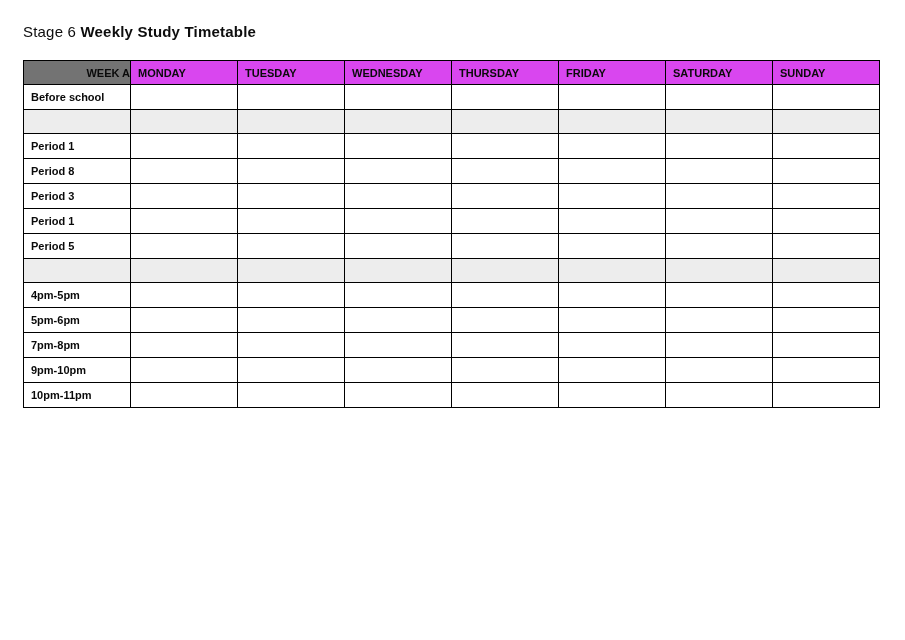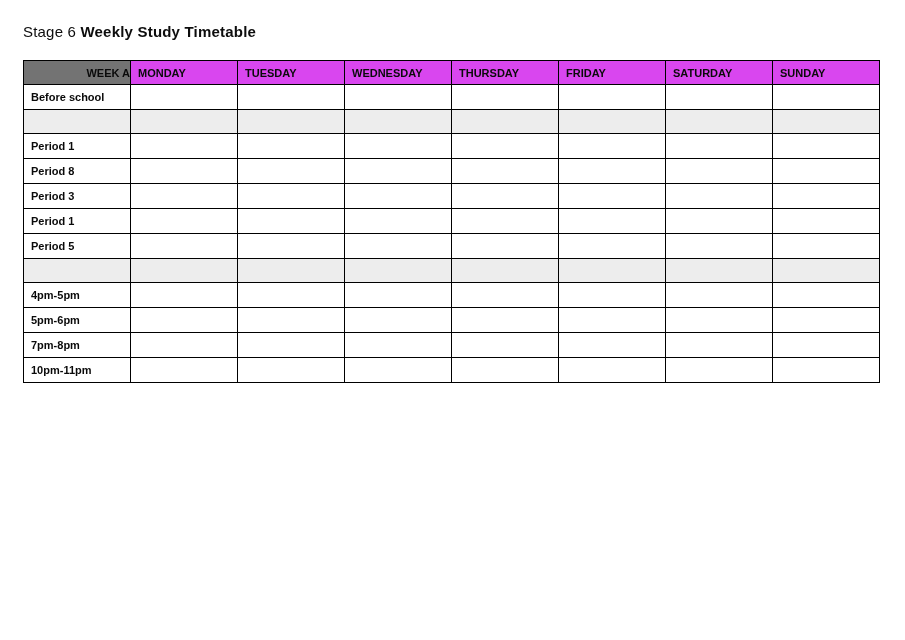--- a/index.html
+++ b/index.html
@@ -189,20 +189,30 @@
           <td>7pm-8pm</td>
           <td class="body-cell"></td>
           <td class="body-cell"></td>
           <td class="body-cell"></td>
           <td class="body-cell"></td>
           <td class="body-cell"></td>
           <td class="body-cell"></td>
           <td class="body-cell"></td>
         </tr>
         <tr>
+          <td>9pm-10pm</td>
+          <td class="body-cell"></td>
+          <td class="body-cell"></td>
+          <td class="body-cell"></td>
+          <td class="body-cell"></td>
+          <td class="body-cell"></td>
+          <td class="body-cell"></td>
+          <td class="body-cell"></td>
+        </tr>
+        <tr>
           <td>10pm-11pm</td>
           <td class="body-cell"></td>
           <td class="body-cell"></td>
           <td class="body-cell"></td>
           <td class="body-cell"></td>
           <td class="body-cell"></td>
           <td class="body-cell"></td>
           <td class="body-cell"></td>
         </tr>
       </tbody>

